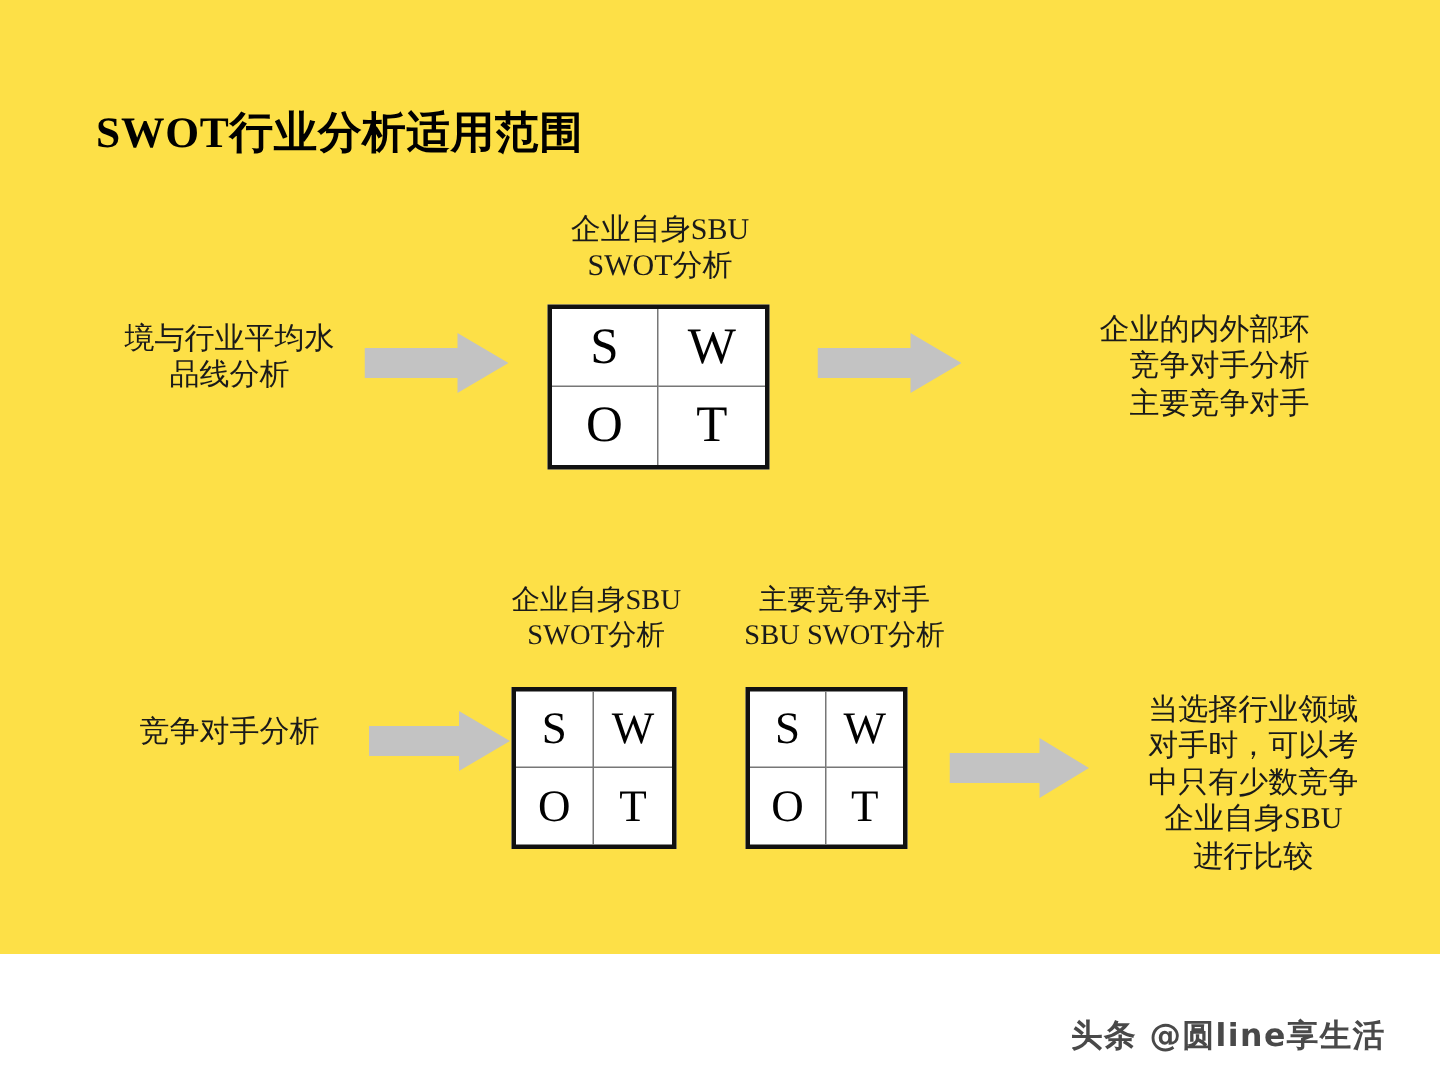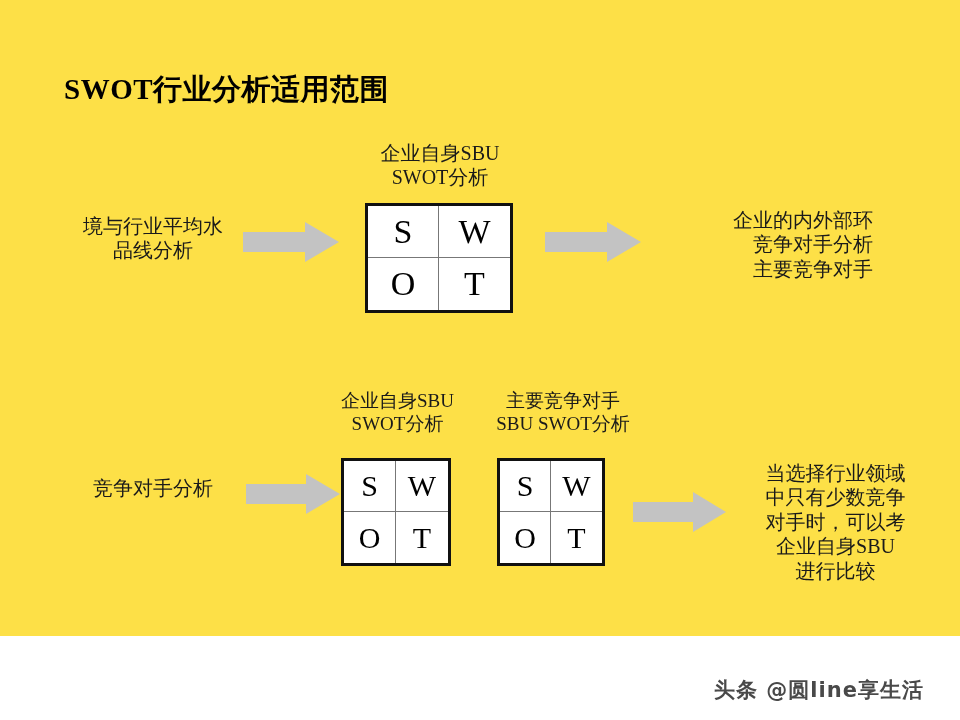--- a/index.html
+++ b/index.html
@@ -174,21 +174,21 @@
   </div>
 
   <div class="arrow" style="left:633px; top:492px;">
     <svg width="93" height="40" viewBox="0 0 93 40" aria-hidden="true">
       <polygon points="0,10 60,10 60,0 93,20 60,40 60,30 0,30" fill="#C3C3C3"></polygon>
     </svg>
   </div>
 
   <div class="txt" style="left:728px; top:461px; width:215px;">
     <div>当选择行业领域</div>
+    <div>对手时，可以考</div>
     <div>中只有少数竞争</div>
-    <div>对手时，可以考</div>
     <div>企业自身SBU</div>
     <div>进行比较</div>
   </div>
 
   <div class="watermark" style="left:714px; top:676px;">头条 @圆line享生活</div>
 
 </div>
 
 </body></html>

